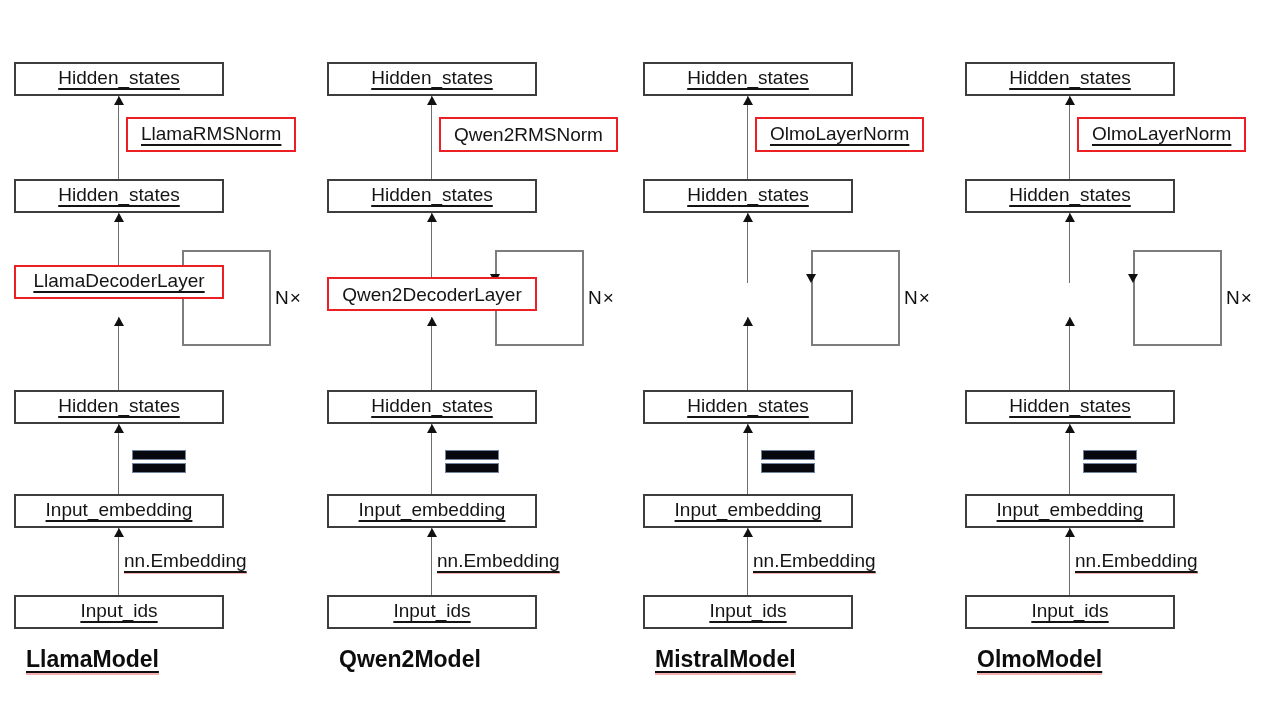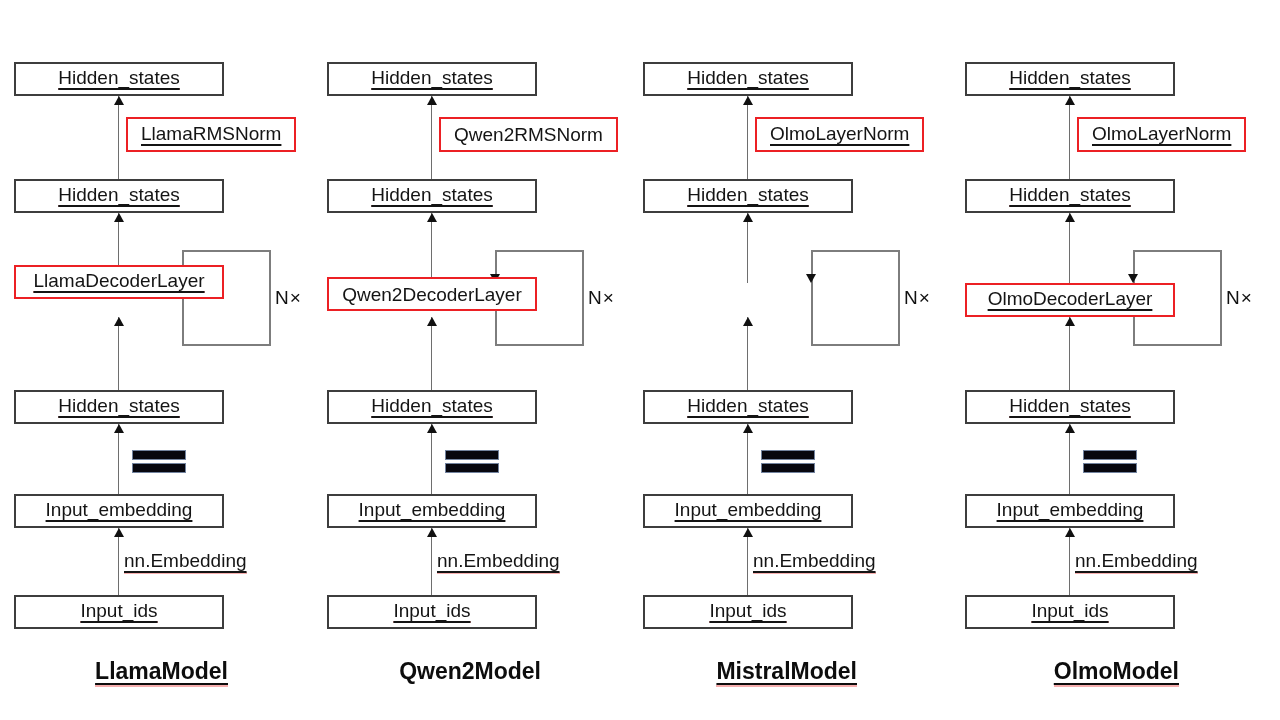--- a/index.html
+++ b/index.html
@@ -19,21 +19,21 @@
   .ah.up{left:100px;border-left:5px solid transparent;border-right:5px solid transparent;
        border-bottom:9px solid #101010;}
   .ah.down{border-left:5px solid transparent;border-right:5px solid transparent;
        border-top:9px solid #101010;}
   .loop{position:absolute;left:168px;top:250px;width:89px;height:96px;
        border:2px solid #7d7d7d;box-sizing:border-box;z-index:1;background:transparent;}
   .nx{position:absolute;left:261px;top:287px;font-size:19px;color:#111;z-index:2;letter-spacing:1px;}
   .eq{position:absolute;left:118px;top:450px;z-index:2;}
   .eq i{display:block;width:52px;height:8px;background:#07070f;border:1px solid #72839f;margin-bottom:3px;}
   .fn{position:absolute;left:110px;top:551px;z-index:2;white-space:nowrap;}
-  .title{position:absolute;left:4px;top:648px;width:210px;text-align:right;z-index:2;margin-top:12px;}
+  .title{position:absolute;left:12px;top:648px;width:210px;text-align:left;z-index:2;}
   .title .lbl{font-size:23px;font-weight:700;color:#0d0d0d;}
   .title .lbl[data-u="1"]{text-decoration-thickness:2px;}
 </style>
 </head>
 <body>
 
 <div id="canvas">
 
   <div class="col" style="left:14px">
     <div class="loop"></div>
@@ -191,23 +191,20 @@
 
     <div class="box" style="top:62px">
       <span class="lbl" data-u="1">Hidden_states</span>
     </div>
     <div class="box red norm" style="top:117px">
       <span class="lbl" data-u="1">OlmoLayerNorm</span>
     </div>
     <div class="box" style="top:179px">
       <span class="lbl" data-u="1">Hidden_states</span>
     </div>
-    <div class="box red" style="top:283px">
-      <span class="lbl" data-u="1">OlmoDecoderLayer</span>
-    </div>
     <div class="box" style="top:390px">
       <span class="lbl" data-u="1">Hidden_states</span>
     </div>
     <div class="eq">
         <i></i>
         <i></i>
       </div>
     <div class="box" style="top:494px">
       <span class="lbl" data-u="1">Input_embedding</span>
     </div>

